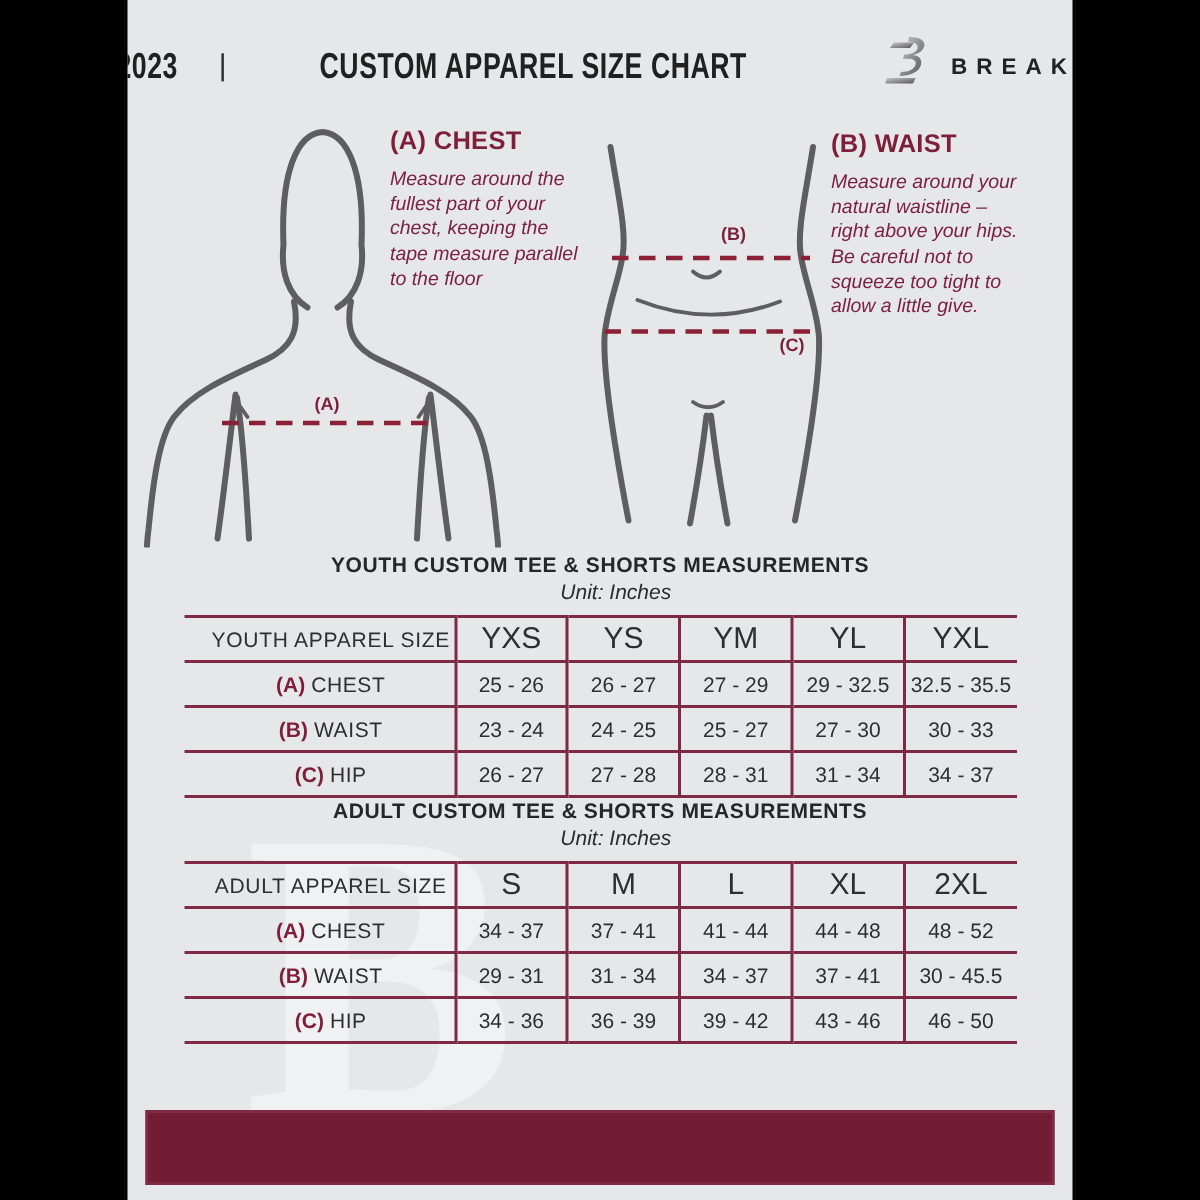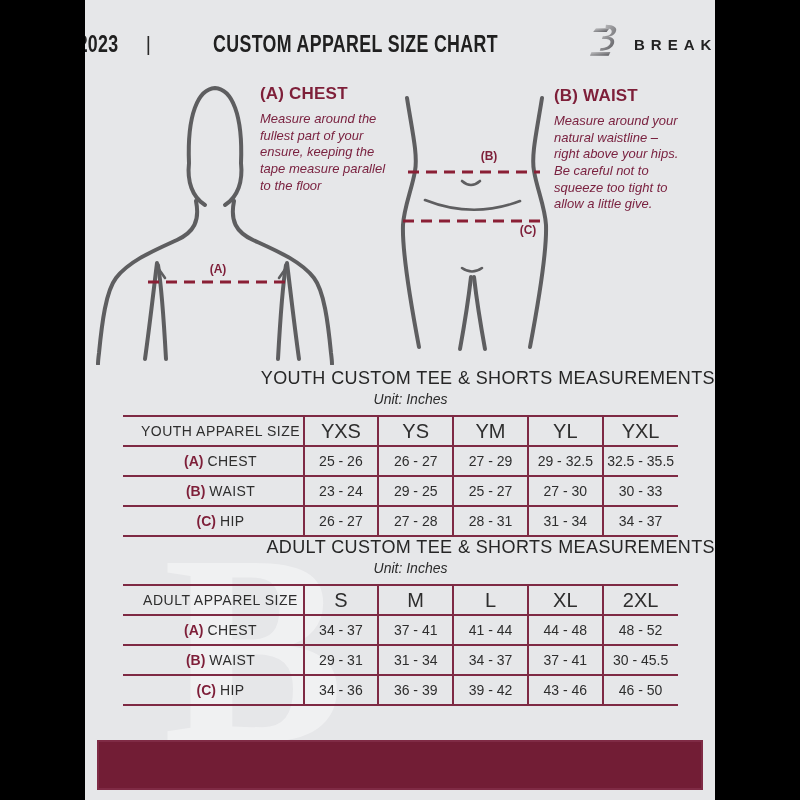--- a/index.html
+++ b/index.html
@@ -36,21 +36,21 @@
   .figures path{fill:none;stroke:var(--figure-gray,#5e5e60);stroke-width:4;stroke-linecap:round;}
   .figures path.thin{stroke-width:2.6;}
   .figures path.dash{stroke:#8a1f35;stroke-width:3;stroke-dasharray:11 7;stroke-linecap:butt;}
   .measure-label{position:absolute;width:40px;text-align:center;color:var(--maroon-text,#7e1f39);font-size:12px;font-weight:700;z-index:2;}
   .ml-a{left:113px;top:262px;}
   .ml-b{left:384px;top:149px;}
   .ml-c{left:423px;top:223px;}
 
   
   .tables{position:absolute;left:0;top:368px;width:630px;z-index:2;}
-  .sec-title{text-align:right;font-weight:400;font-size:18px;letter-spacing:0.4px;color:var(--ink,#262626);}
+  .sec-title{text-align:center;font-weight:700;font-size:14px;letter-spacing:0.4px;color:var(--ink,#262626);}
   .sec-unit{text-align:center;font-style:italic;font-size:14px;color:#2b2b2b;margin-top:2px;padding-left:21px;}
   .adult-gap{}
   table.size-table{margin:8px auto 0;width:555px;table-layout:fixed;border-collapse:collapse;}
   table.size-table col.c0{width:181px;}
   table.size-table col.cN{width:74.8px;}
   table.size-table tr{height:30px;}
   table.size-table th,table.size-table td{
     border-top:2px solid var(--maroon-border,#7e2a44);
     border-bottom:2px solid var(--maroon-border,#7e2a44);
     text-align:center;vertical-align:middle;color:#2e2e2e;font-size:14px;
@@ -96,21 +96,21 @@
           </svg>
         </span>
         <span class="brand-name">BREAKAWAY</span>
       </div>
     </div>
 
     <div class="inst inst-chest">
       <h3>(A) CHEST</h3>
       <p>Measure around the
 fullest part of your
-ensure, keeping the
+chest, keeping the
 tape measure parallel
 to the floor</p>
     </div>
     <div class="inst inst-waist">
       <h3>(B) WAIST</h3>
       <p>Measure around your
 natural waistline –
 right above your hips.
 Be careful not to
 squeeze too tight to
@@ -178,21 +178,21 @@
             <td class="lbl"><span class="pfx">(A)</span><span class="lbl-txt">CHEST</span></td>
             <td>25 - 26</td>
             <td>26 - 27</td>
             <td>27 - 29</td>
             <td>29 - 32.5</td>
             <td>32.5 - 35.5</td>
           </tr>
           <tr>
             <td class="lbl"><span class="pfx">(B)</span><span class="lbl-txt">WAIST</span></td>
             <td>23 - 24</td>
-            <td>29 - 25</td>
+            <td>24 - 25</td>
             <td>25 - 27</td>
             <td>27 - 30</td>
             <td>30 - 33</td>
           </tr>
           <tr>
             <td class="lbl"><span class="pfx">(C)</span><span class="lbl-txt">HIP</span></td>
             <td>26 - 27</td>
             <td>27 - 28</td>
             <td>28 - 31</td>
             <td>31 - 34</td>

